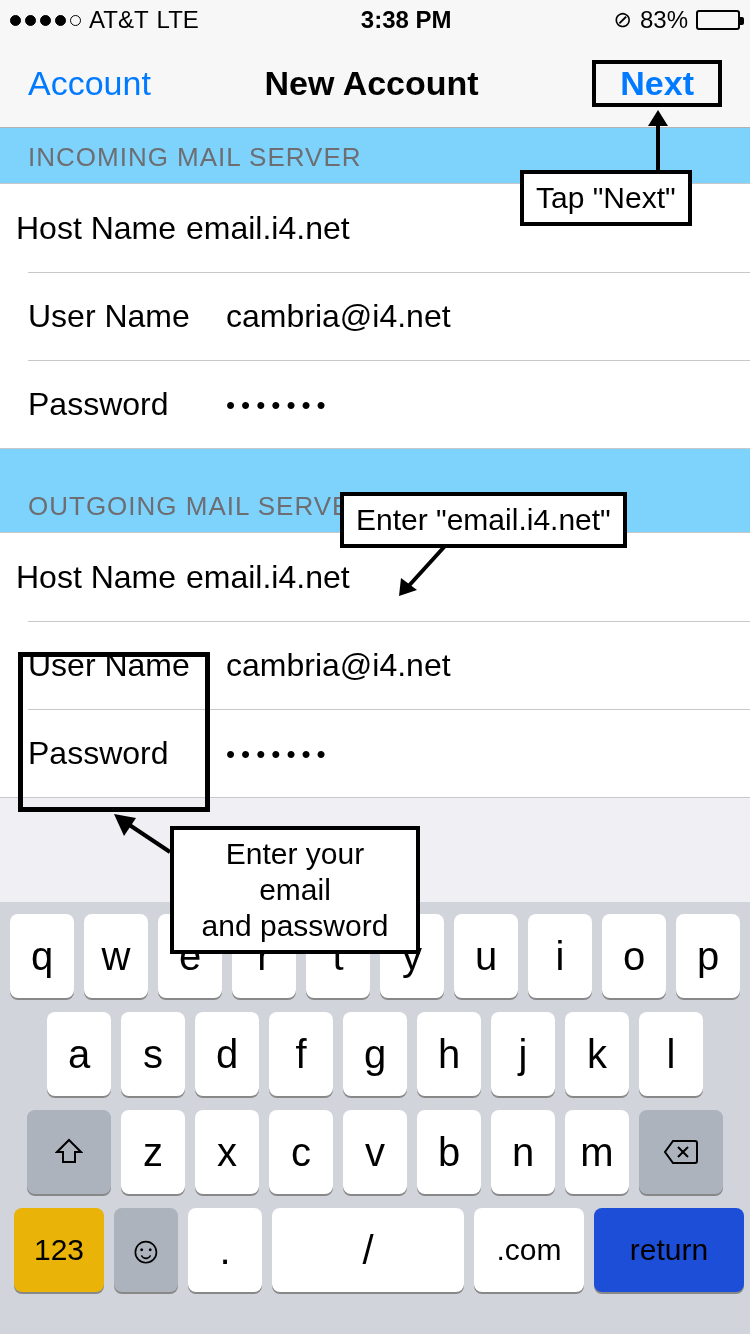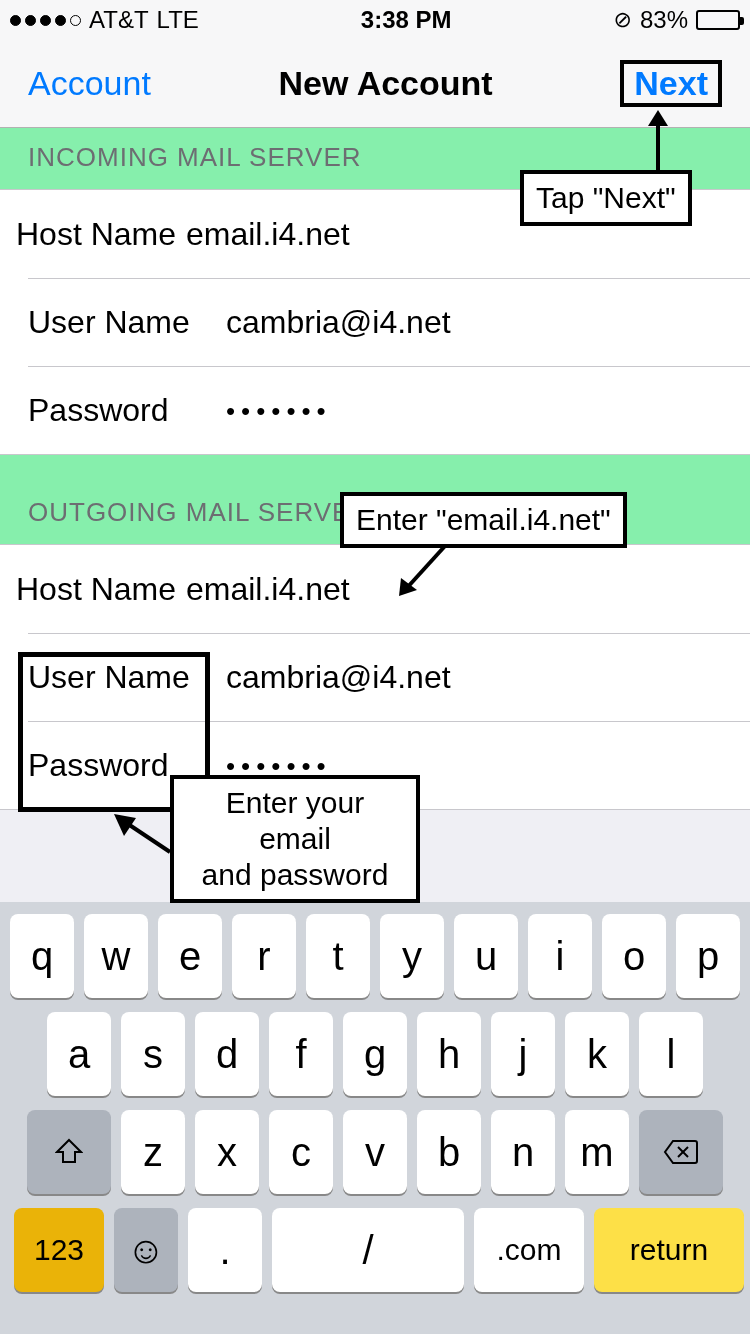--- a/index.html
+++ b/index.html
@@ -13,25 +13,25 @@
   .battery { display: flex; align-items: center; gap: 4px; }
   .battery-body { width: 44px; height: 20px; border: 2px solid #000; border-radius: 3px; position: relative; }
   .battery-body::after { content: ""; position: absolute; right: -6px; top: 5px; width: 4px; height: 8px; background: #000; border-radius: 0 2px 2px 0; }
   .battery-fill { height: 100%; width: 83%; background: #000; }
   .lock-rotate { font-size: 22px; }
 
   
   .nav-bar { height: 88px; background: #F7F7F8; border-bottom: 1px solid #B2B2B2; display: flex; align-items: center; justify-content: space-between; padding: 0 28px; }
   .nav-cancel { color: #007AFF; font-size: 34px; }
   .nav-title  { color: #000; font-size: 34px; font-weight: 600; }
-  .nav-next-wrap { border: 4px solid #000; padding: 0 10px; }
+  .nav-next-wrap { border: 4px solid #000; padding: 0 24px; }
   .nav-next   { color: #007AFF; font-size: 34px; font-weight: 600; }
 
   
-  .section-header { padding: 14px 28px 16px; color: #6D6D72; font-size: 26px; letter-spacing: 1px; background: #86efac; }
+  .section-header { padding: 14px 28px 10px; color: #6D6D72; font-size: 26px; letter-spacing: 1px; background: #7dd3fc; }
   .section-header.tight { padding-top: 42px; }
   .section-header.flex { display:flex; align-items:flex-end; justify-content:space-between; }
 
   
   .group { background: #fff; border-top: 1px solid #C8C7CC; border-bottom: 1px solid #C8C7CC; }
   .row { display: flex; align-items: center; height: 88px; padding-left: 16px; }
   .row + .row { border-top: 1px solid #C8C7CC; margin-left: 28px; padding-left: 0; gap: 28px; }
   .row-label { width: 170px; font-size: 32px; color: #000; flex-shrink: 0; }
   .row-value { font-size: 32px; color: #000; flex: 1; border: none; outline: none; background: transparent; }
   .password-dots { letter-spacing: 6px; font-size: 26px; line-height: 1; }
@@ -45,21 +45,21 @@
   .keyboard { position: absolute; bottom: 0; left: 0; width: 750px; height: 432px; background: #D1D5DB; padding: 12px 6px 8px; display: flex; flex-direction: column; gap: 14px; }
   .krow { display: flex; gap: 10px; justify-content: center; }
   .key { background: #fff; border-radius: 8px; box-shadow: 0 2px 0 #888; height: 84px; display: flex; align-items: center; justify-content: center; font-size: 40px; color: #000; }
   .key.letter { width: 64px; }
   .key.shift, .key.backspace { width: 84px; background: #ADB3BC; }
   .key.num { width: 90px; background: #eab308; font-size: 30px; margin-left: 8px; }
   .key.emoji { width: 64px; background: #ADB3BC; font-size: 38px; }
   .key.space { flex:1; }
   .key.punct { width: 74px; }
   .key.com { width: 110px; font-size: 30px; }
-  .key.return { width: 150px; background: #fde047; font-size: 30px; }
+  .key.return { width: 150px; background: #1d4ed8; font-size: 30px; }
   .krow.mid { padding: 0 34px; }
 
   .container { position: relative; width: 750px; height: 1334px; }
 </style>
 </head>
 <body>
 <div class="container">
 
 <div class="status-bar">
   <div class="status-left">
@@ -132,21 +132,21 @@
 </svg>
 
 <div class="annot" style="top:492px; left:340px;">Enter "email.i4.net"</div>
 <svg class="annot-arrow" style="top:540px; left:395px;" width="60" height="60">
   <line x1="50" y1="6" x2="10" y2="50" stroke="#000" stroke-width="4"></line>
   <polygon points="4,56 6,38 22,50" fill="#000"></polygon>
 </svg>
 
 <div class="boxed-rows" style="top:652px; left:18px; width:192px; height:160px;"></div>
 
-<div class="annot" style="top:775px; left:170px; width:250px;">
+<div class="annot" style="top:826px; left:170px; width:250px;">
   <span>Enter your email</span><br>
   <span>and password</span>
 </div>
 <svg class="annot-arrow" style="top:812px; left:110px;" width="70" height="50">
   <line x1="60" y1="40" x2="12" y2="8" stroke="#000" stroke-width="4"></line>
   <polygon points="4,2 26,6 14,24" fill="#000"></polygon>
 </svg>
 
 <div class="keyboard">
   <div class="krow">

